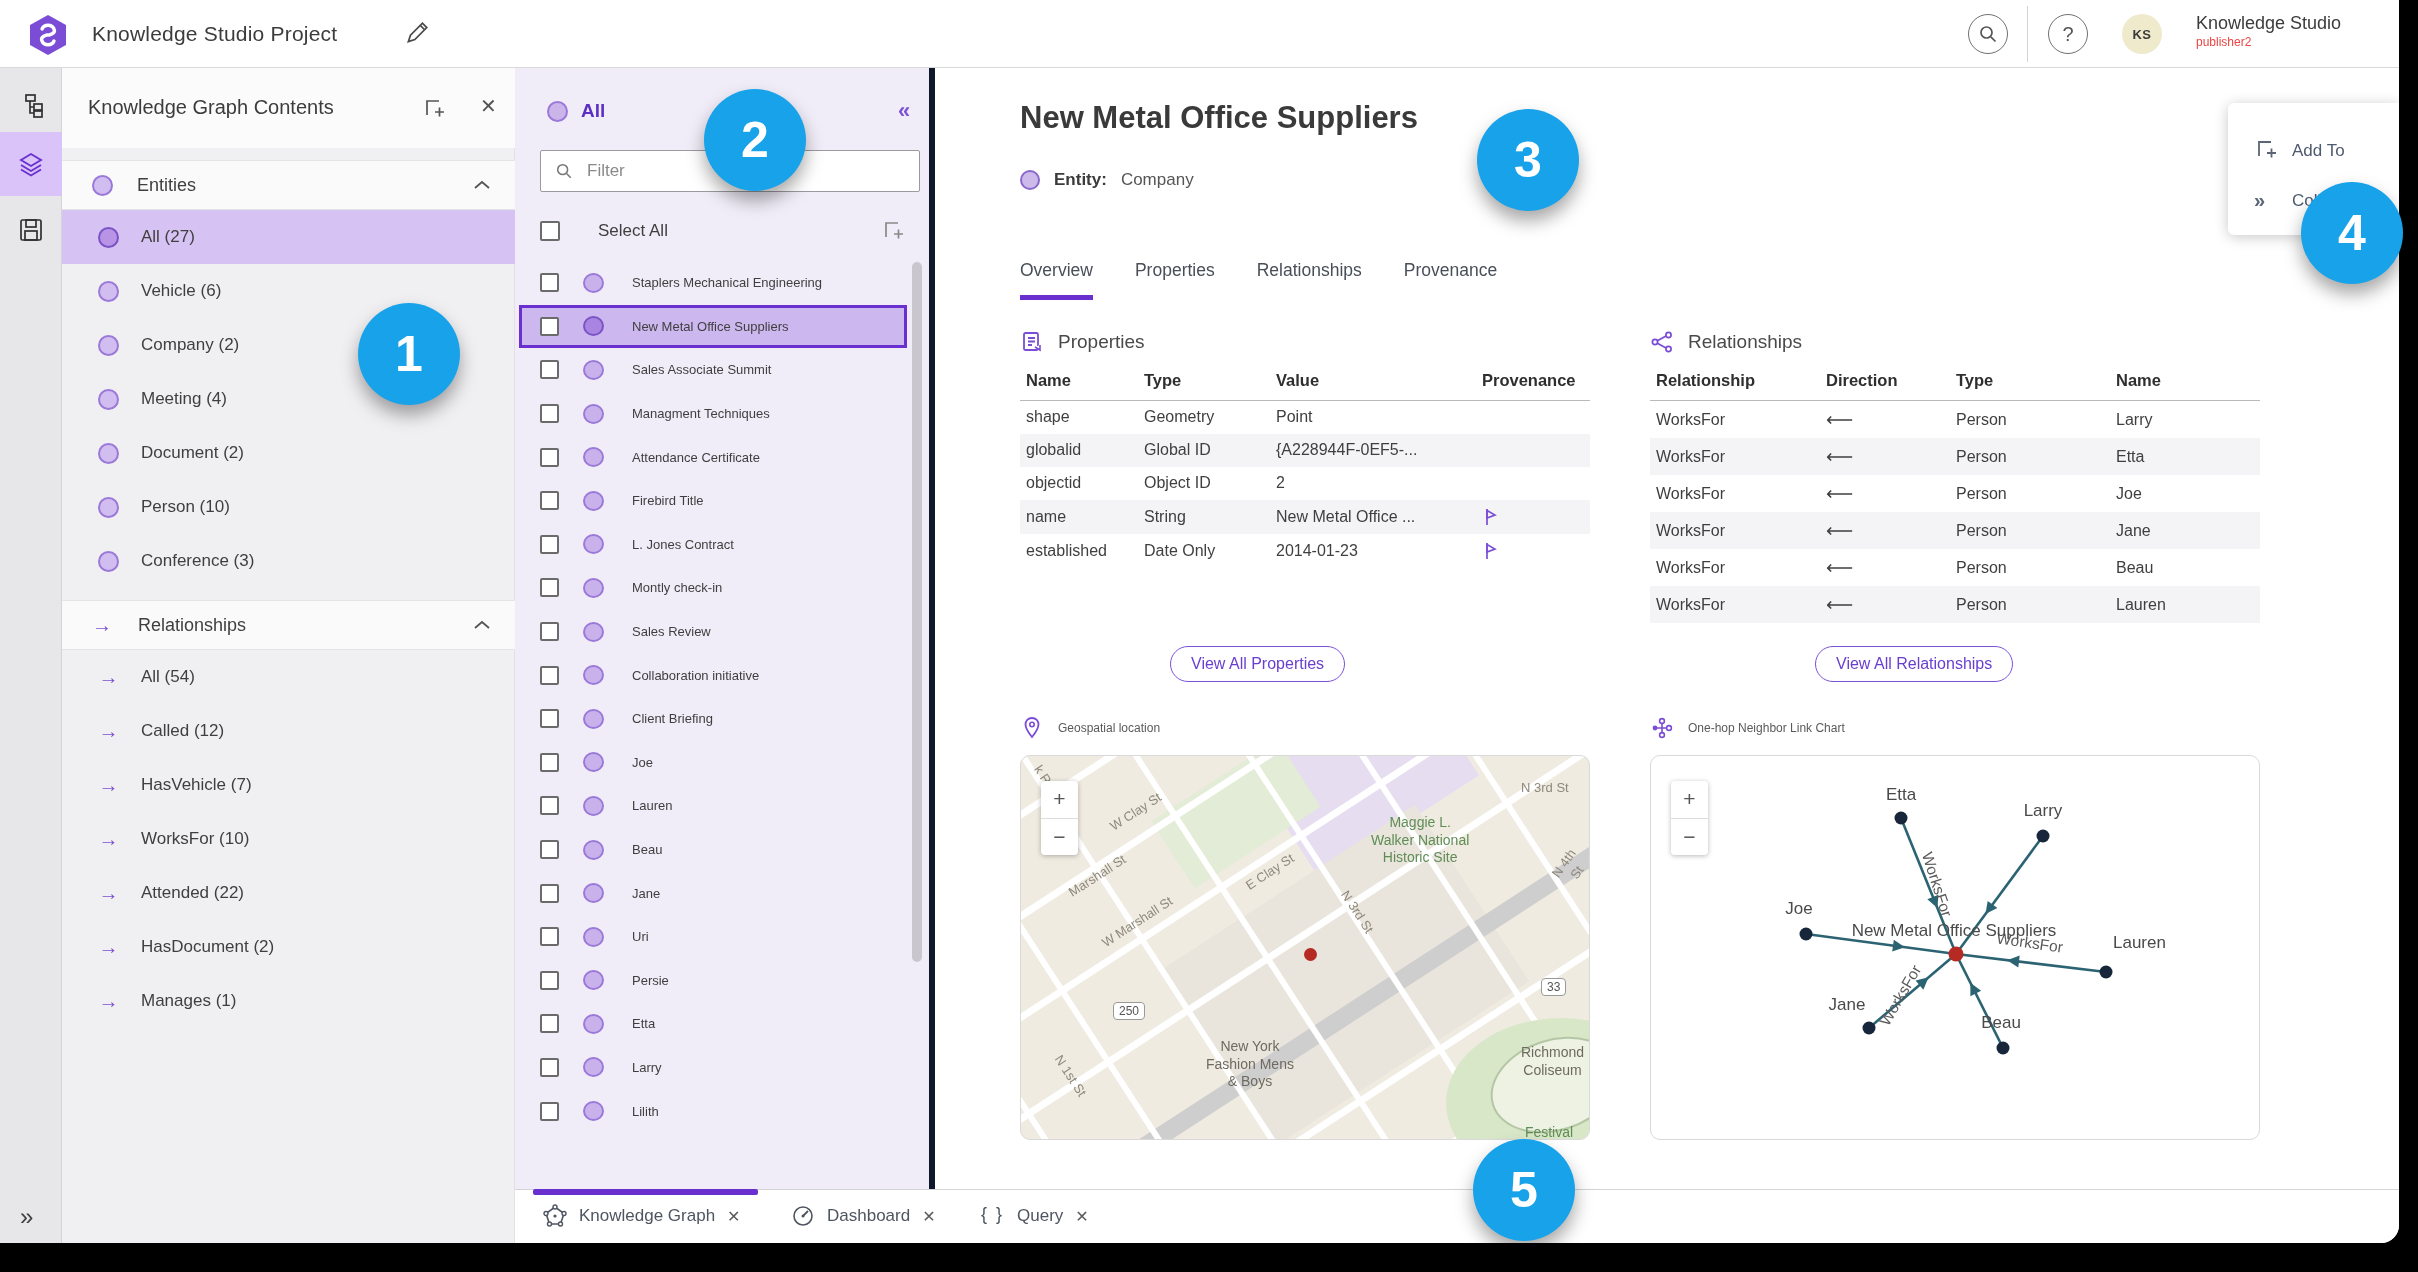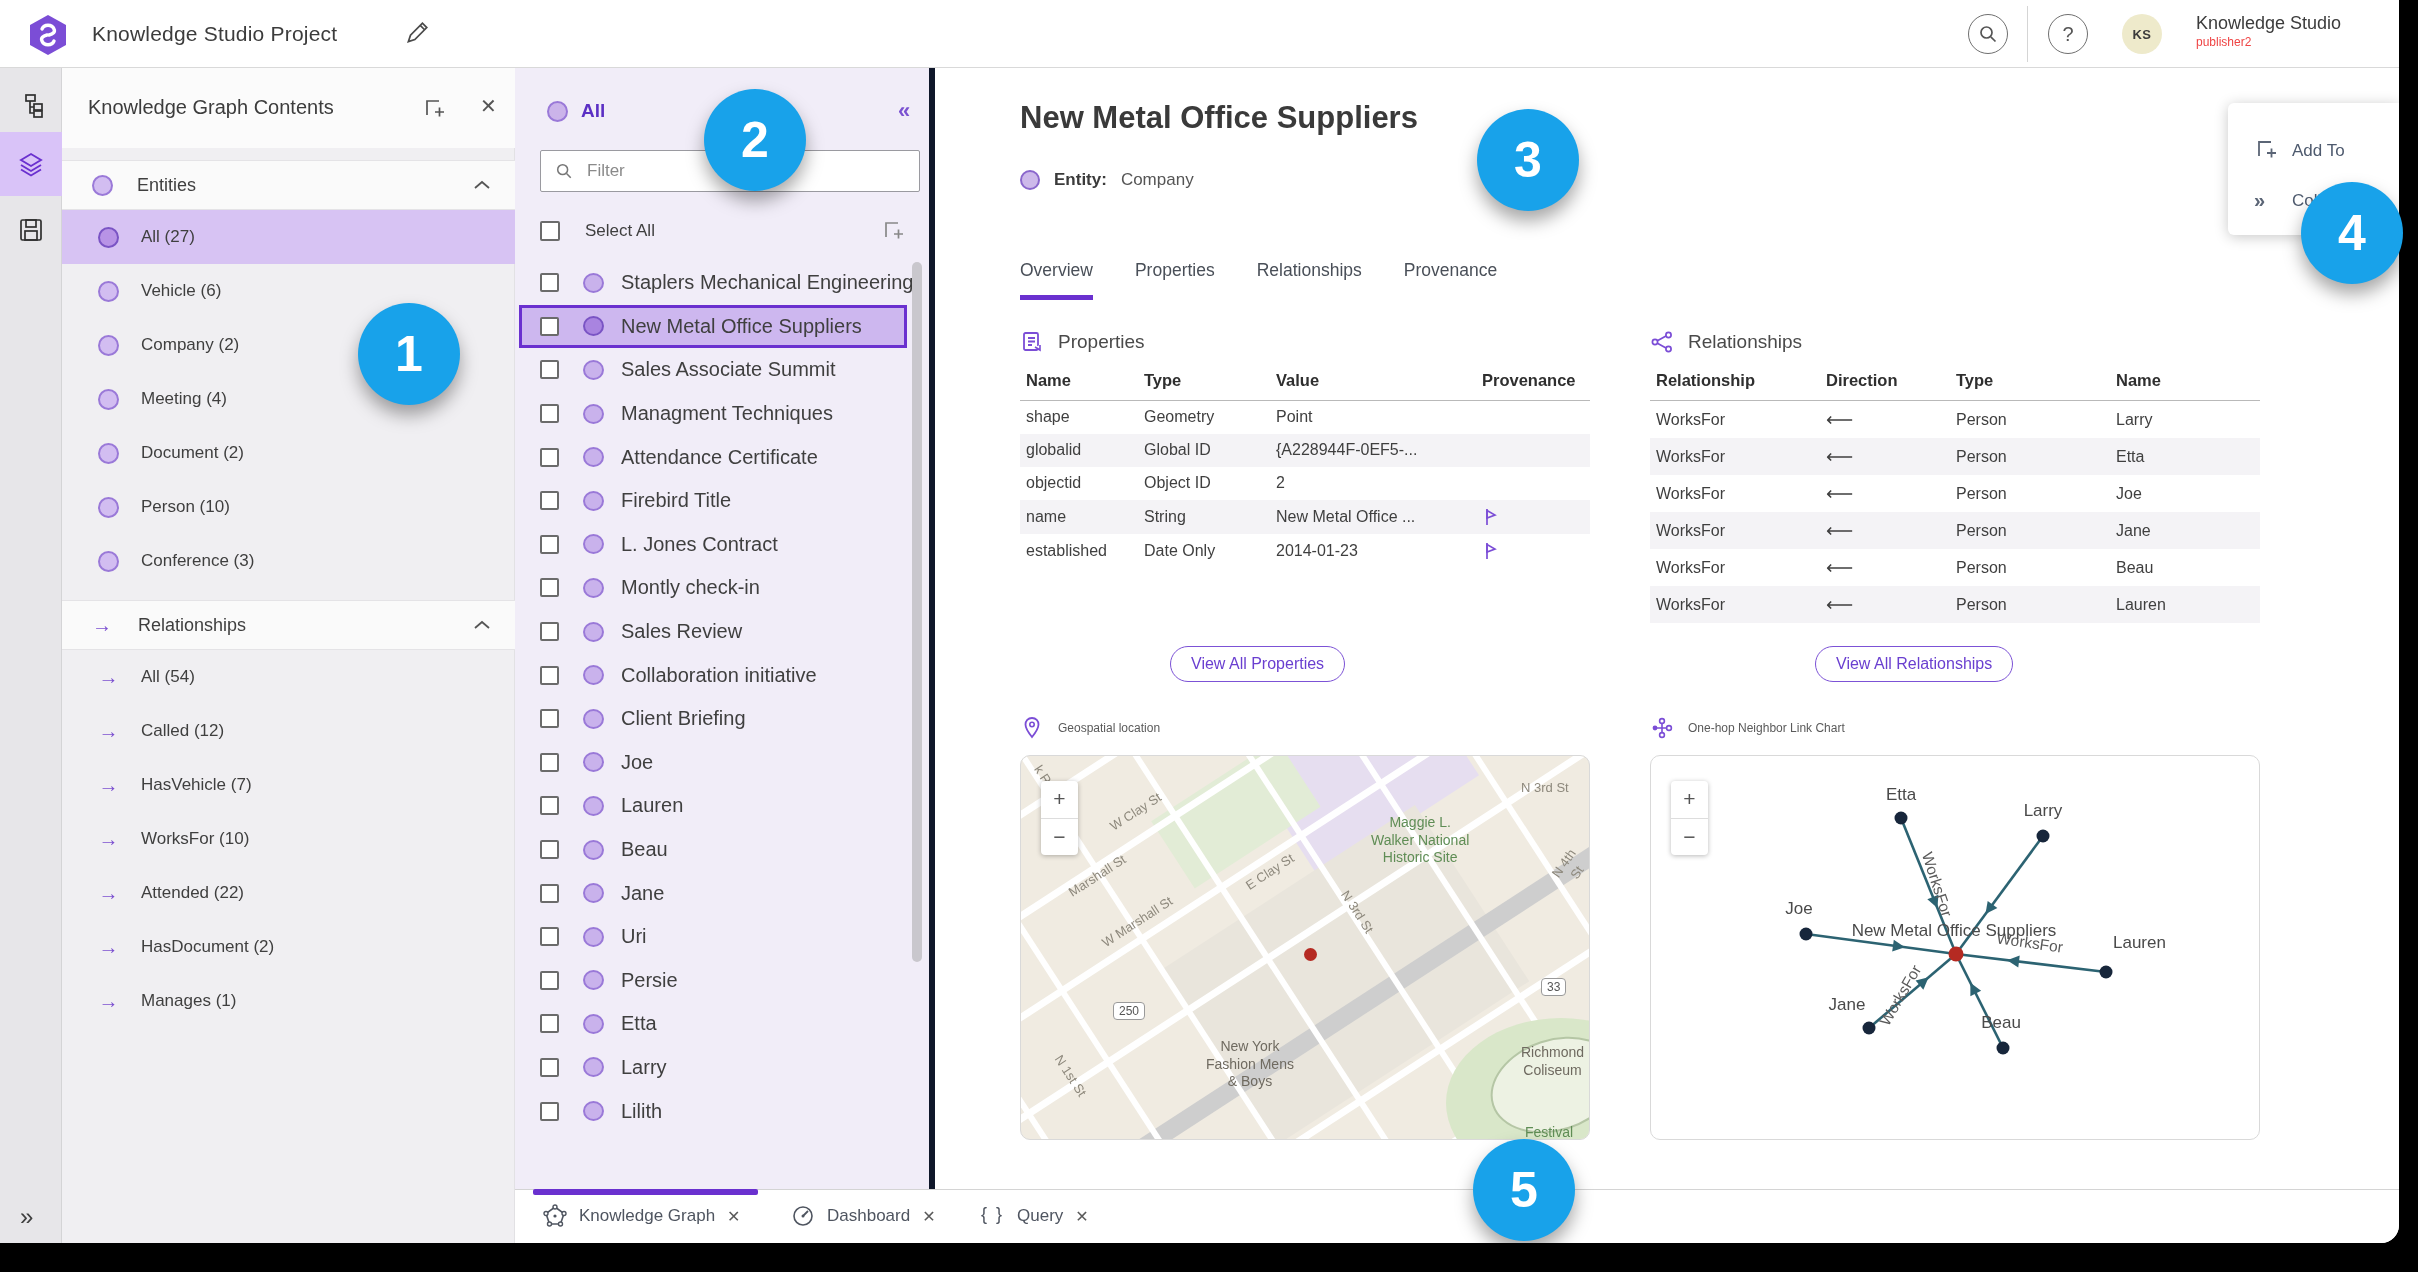--- a/index.html
+++ b/index.html
@@ -49,29 +49,29 @@
 
   
   #mid-panel { left:515px; top:68px; width:420px; height:1121px; background:#f1edf8; border-right:6px solid #0f172a; }
   #mp-circle { left:32px; top:33px; width:21px; height:21px; border-radius:50%; background:#cbb4ea; border:2px solid #9a79d8; }
   #mp-title { left:66px; top:32px; font-size:19px; font-weight:bold; color:#5b2fc4; }
   #mp-collapse { left:383px; top:30px; font-size:22px; color:#7b52d1; font-weight:bold; cursor:pointer; }
   #mp-filter { left:25px; top:82px; width:380px; height:42px; background:#fff; border:1px solid #9a9aa0; border-radius:2px; display:flex; align-items:center; }
   #mp-filter input { border:none; outline:none; font-size:17px; color:#3f3f3f; background:transparent; width:300px; font-family:"Liberation Sans",sans-serif; }
   #mp-filter input::placeholder { color:#8a8a8a; }
   .checkbox { width:20px; height:20px; border:2px solid #6b6b6b; background:#fff; border-radius:2px; flex:none; }
-  #mp-selectall { left:0px; top:146px; width:420px; height:34px; display:flex; align-items:center; }
+  #mp-selectall { left:0px; top:146px; width:420px; height:34px; display:flex; align-items:center;gap:13px; }
   #mp-selectall .checkbox { margin-left:25px; }
   #mp-selectall .lbl { margin-left:25px; font-size:17px; color:#3f3f3f; }
   #mp-addmap { position:absolute; left:366px; top:4px; width:24px; height:24px; }
   #mp-items { left:0; top:193px; width:420px; }
   .mp-row { width:420px; height:43.6px; display:flex; align-items:center; cursor:pointer; position:relative; }
   .mp-row .checkbox { margin-left:25px; width:19px; height:19px; }
   .mp-row .item-circle { margin-left:24px; width:21px; height:20px; border-radius:50%; background:#c9b2ec; border:2px solid #9a79d8; flex:none; }
-  .mp-row .lbl { margin-left:17px; font-size:20px; color:#3f3f3f; white-space:nowrap; }
+  .mp-row .lbl { margin-left:28px; font-size:13px; color:#3f3f3f; white-space:nowrap; }
   .mp-row.selected { background:#cdb7ef; outline:3px solid #6a30cf; outline-offset:-3px; width:388px; margin-left:4px; }
   .mp-row.selected .checkbox { margin-left:21px; }
   .mp-row.selected .item-circle { background:#a984e0; border-color:#7a54c4; }
   #mp-scrollbar { left:397px; top:194px; width:10px; height:700px; background:#c9c7cd; border-radius:5px; }
 
   
   #tabbar { left:515px; top:1189px; width:1884px; height:54px; background:#fff; border-top:1px solid #d4d4d4; }
   #tab-indicator { left:18px; top:-1px; width:225px; height:6px; background:#6a30cf; border-radius:2px; }
   .btab { top:14px; display:flex; align-items:center; gap:12px; font-size:17px; color:#4f5560; cursor:pointer; }
   .btab .close { color:#5a5a5a; font-size:16px; }

